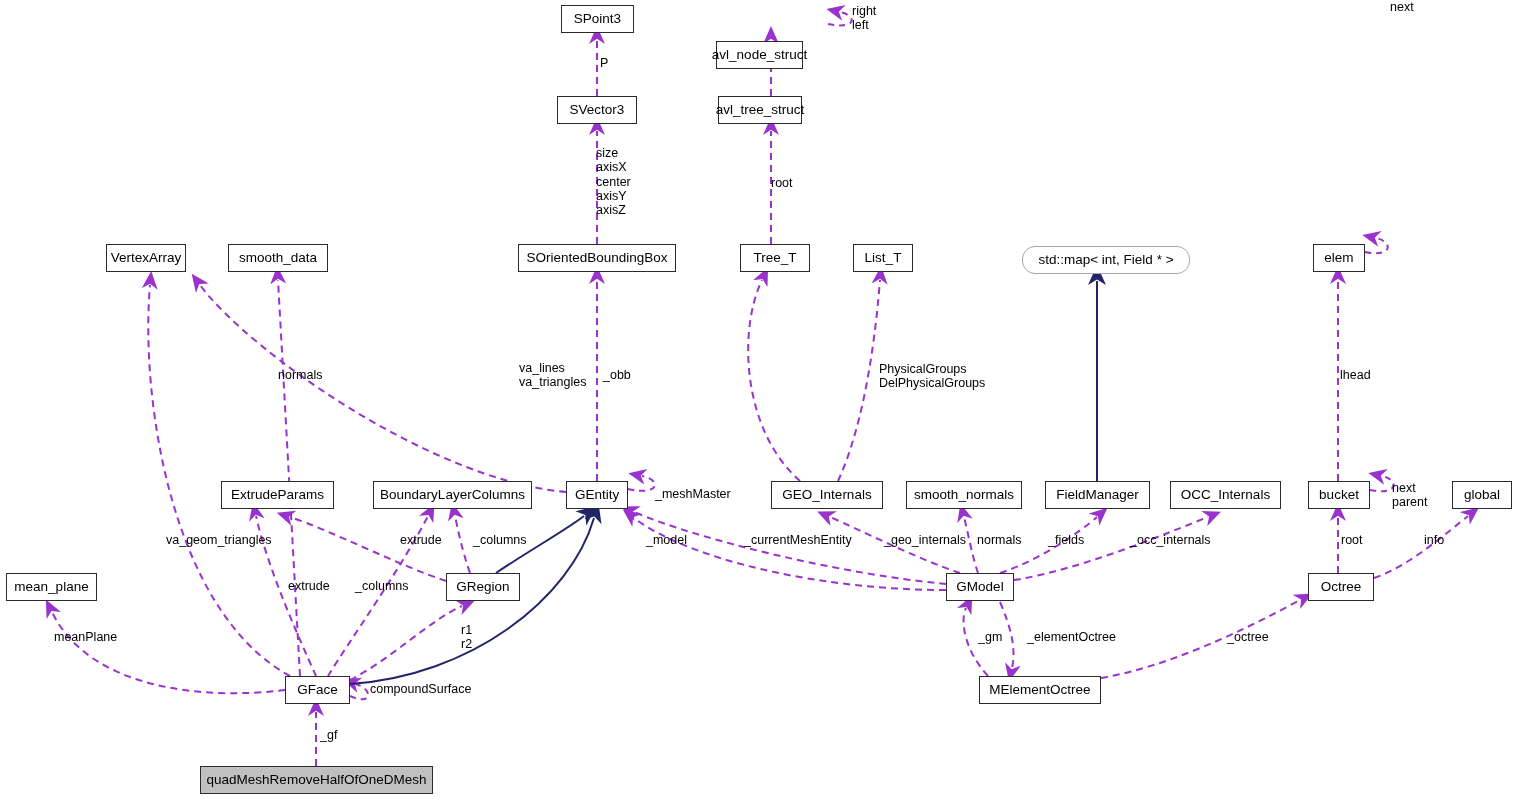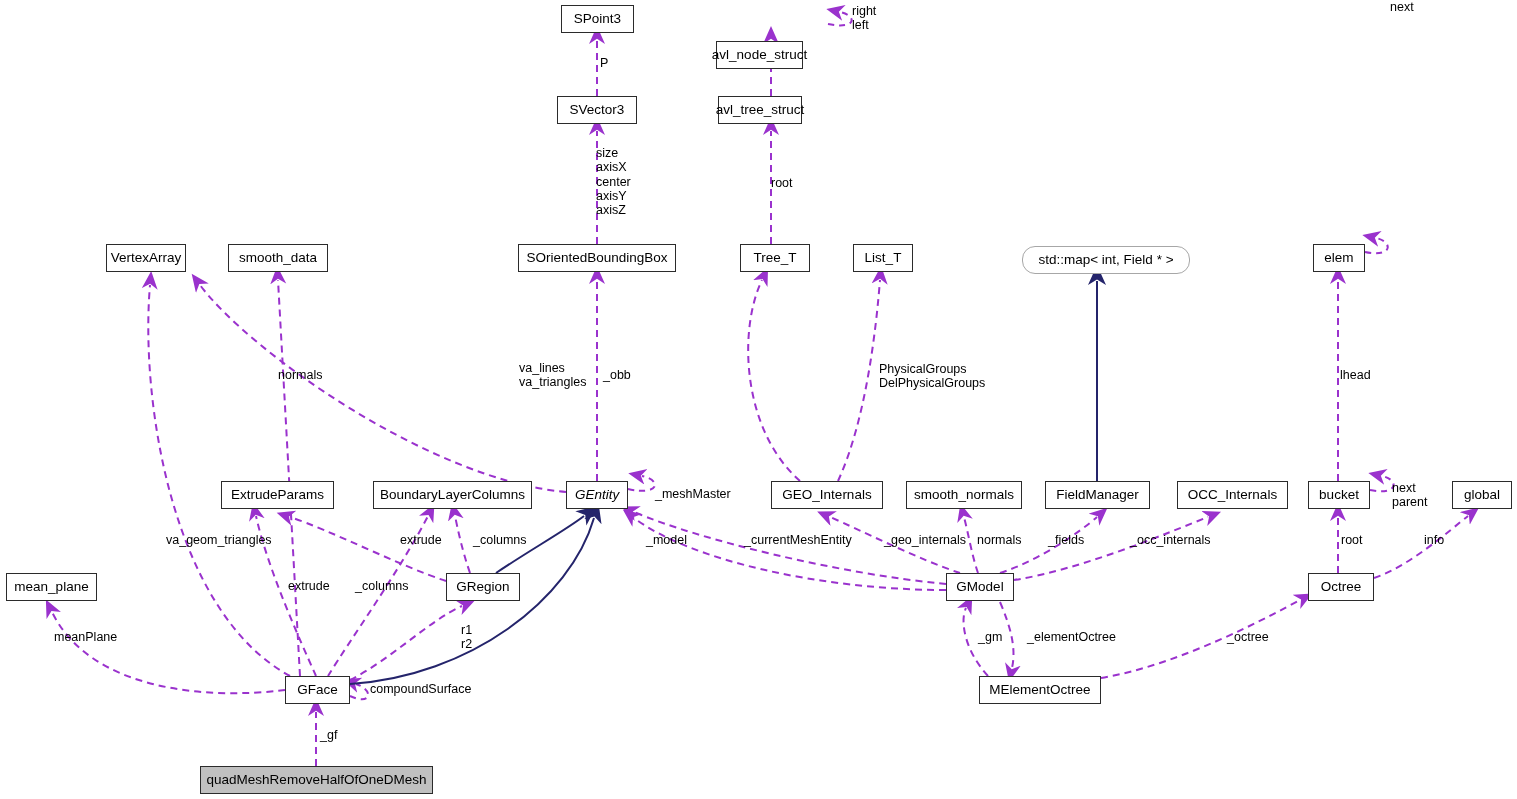--- a/index.html
+++ b/index.html
@@ -159,25 +159,25 @@
   <div class="node" style="left:106px;top:244px;width:80px;">VertexArray</div>
   <div class="node" style="left:228px;top:244px;width:100px;">smooth_data</div>
   <div class="node" style="left:518px;top:244px;width:158px;">SOrientedBoundingBox</div>
   <div class="node" style="left:740px;top:244px;width:70px;">Tree_T</div>
   <div class="node" style="left:853px;top:244px;width:60px;">List_T</div>
   <div class="node faint" style="left:1022px;top:246px;width:168px;border-radius:13px;">std::map&lt; int, Field * &gt;</div>
   <div class="node" style="left:1313px;top:244px;width:52px;">elem</div>
 
   <div class="node" style="left:221px;top:481px;width:113px;">ExtrudeParams</div>
   <div class="node" style="left:373px;top:481px;width:159px;">BoundaryLayerColumns</div>
-  <div class="node" style="left:566px;top:481px;width:62px;font-style:italic;">GEntity</div>
+  <div class="node" style="left:566px;top:481px;width:62px;">GEntity</div>
   <div class="node" style="left:771px;top:481px;width:112px;">GEO_Internals</div>
   <div class="node" style="left:906px;top:481px;width:116px;">smooth_normals</div>
   <div class="node" style="left:1045px;top:481px;width:105px;">FieldManager</div>
-  <div class="node" style="left:1170px;top:481px;width:111px;margin-left:7px;">OCC_Internals</div>
+  <div class="node" style="left:1170px;top:481px;width:111px;">OCC_Internals</div>
   <div class="node" style="left:1308px;top:481px;width:62px;">bucket</div>
   <div class="node" style="left:1452px;top:481px;width:60px;">global</div>
 
   <div class="node" style="left:6px;top:573px;width:91px;">mean_plane</div>
   <div class="node" style="left:446px;top:573px;width:74px;">GRegion</div>
   <div class="node" style="left:946px;top:573px;width:68px;">GModel</div>
   <div class="node" style="left:1308px;top:573px;width:66px;">Octree</div>
 
   <div class="node" style="left:285px;top:676px;width:65px;">GFace</div>
   <div class="node" style="left:979px;top:676px;width:122px;">MElementOctree</div>

